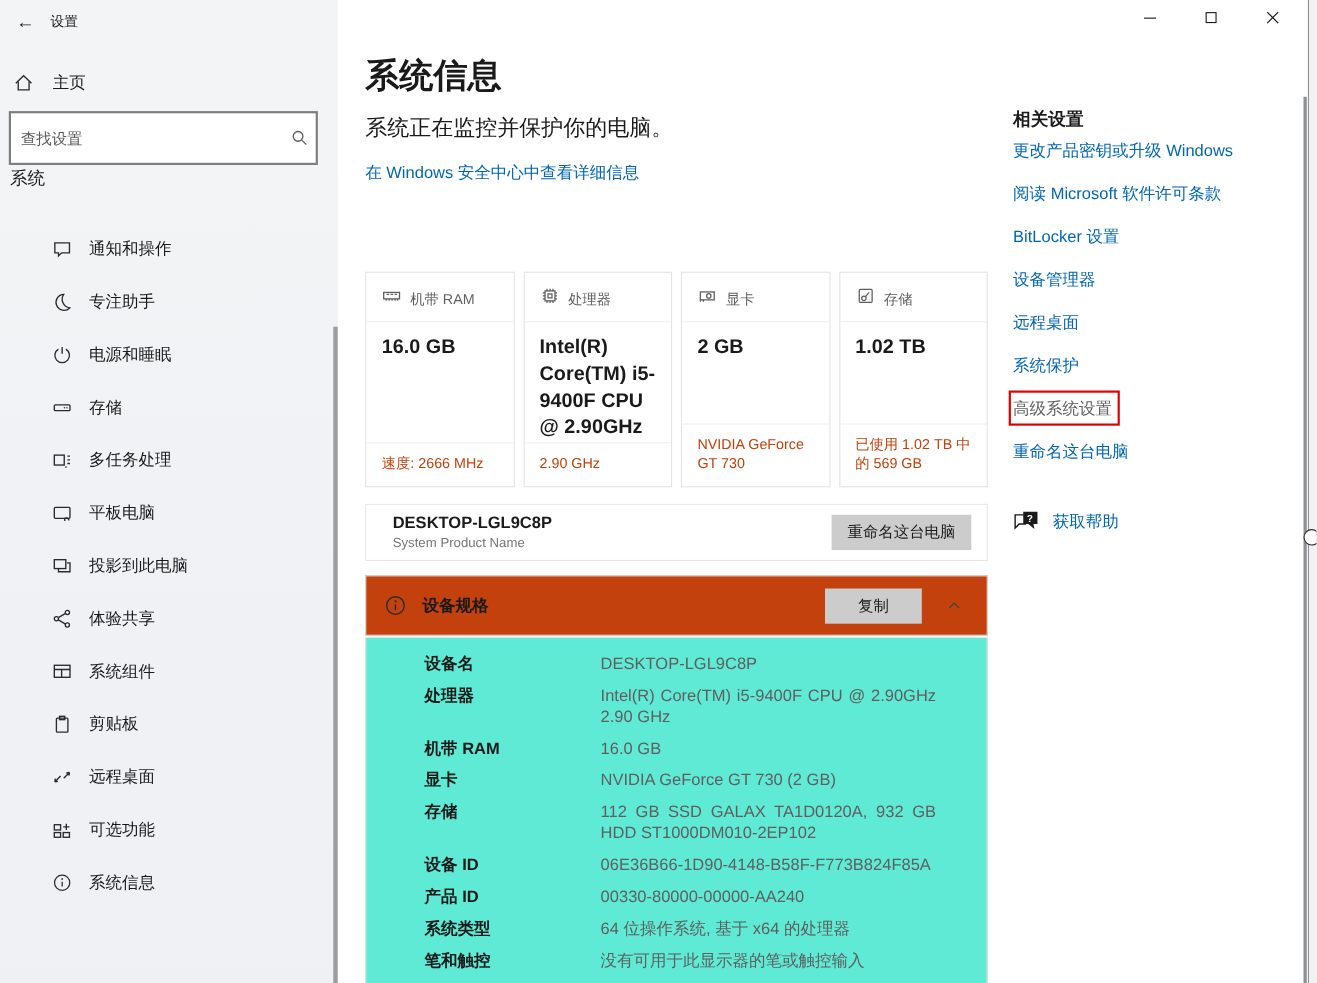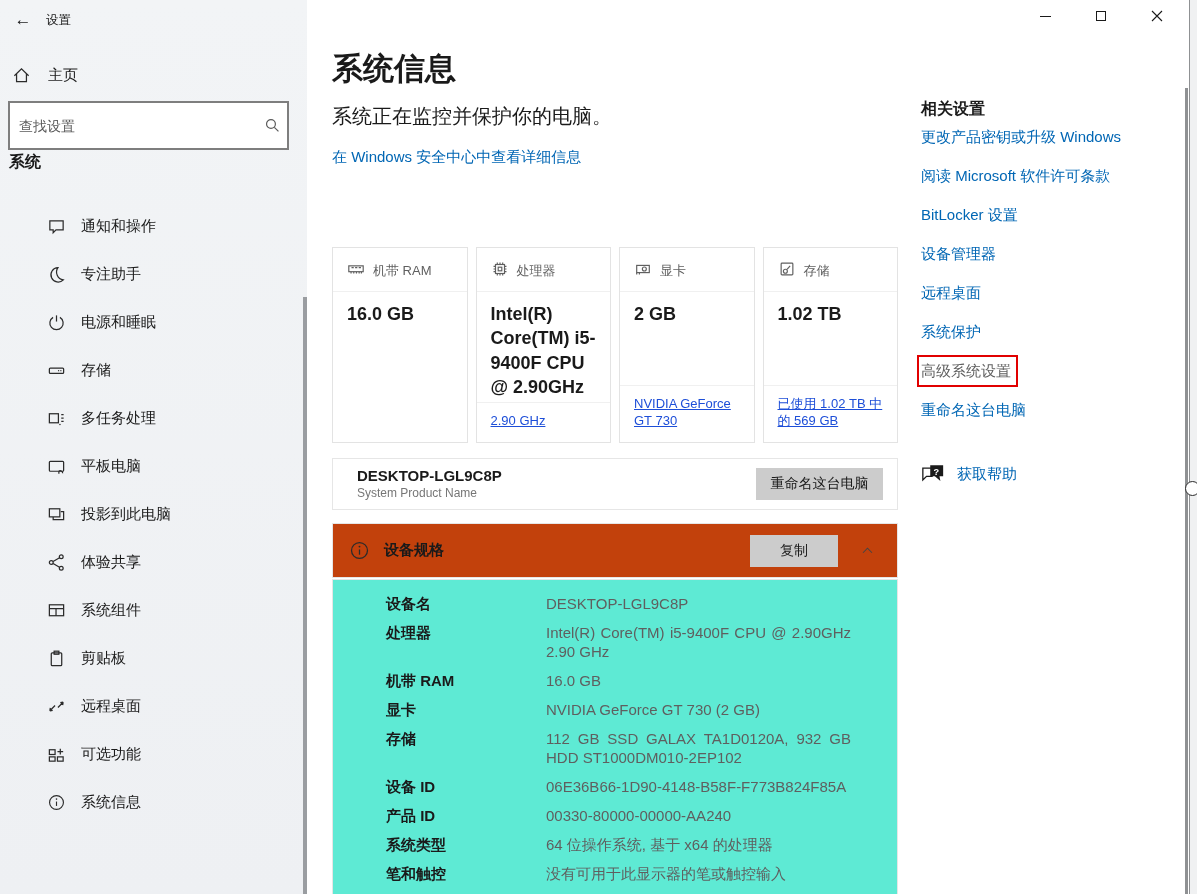--- a/index.html
+++ b/index.html
@@ -12,21 +12,21 @@
   .titlebar-left{position:absolute;left:0;top:0;width:307px;height:40px;display:flex;align-items:center;}
   .back-btn{width:46px;text-align:center;font-size:17px;color:#1a1a1a;cursor:default;}
   .app-title{font-size:12.5px;color:#1a1a1a;}
   .home-row{position:absolute;left:0;top:57px;width:298px;height:36px;display:flex;align-items:center;padding-left:10px;}
   .home-row .nav-label{font-size:15px;color:#1a1a1a;margin-left:16px;}
   .searchbox{position:absolute;left:8px;top:101px;width:281px;height:49px;background:#fff;
     border:2px solid #7e7e7e;display:flex;align-items:center;}
   .searchbox input{flex:1;border:none;outline:none;background:transparent;font-size:14px;color:#1a1a1a;padding:0 0 0 9px;}
   .searchbox input::placeholder{color:#5a5a5a;opacity:1;}
   .searchbox .sicon{width:30px;display:flex;justify-content:center;align-items:center;}
-  .section-label{position:absolute;left:9px;top:152px;font-size:16px;font-weight:700;color:#1a1a1a;}
+  .section-label{position:absolute;left:9px;top:152px;font-size:16px;font-weight:400;color:#1a1a1a;}
   .nav-list{position:absolute;left:0;top:202px;width:298px;display:flex;flex-direction:column;padding-left:35px;}
   .nav-item{height:48px;display:flex;align-items:center;padding-left:10px;}
   .nav-item .nav-icon,.home-row .nav-icon{width:22px;height:22px;display:flex;align-items:center;justify-content:center;}
   .nav-item .nav-label{font-size:15px;color:#1a1a1a;margin-left:14px;white-space:nowrap;}
   .sidebar-scrollbar{position:absolute;left:303px;top:297px;width:4px;height:597px;background:#9a9da1;}
 
   
   .win-controls{position:absolute;right:12px;top:0;height:32px;display:flex;}
   .win-btn{width:56px;height:32px;display:flex;align-items:center;justify-content:center;}
   .g-min{width:11px;height:1px;background:#1a1a1a;}
@@ -36,21 +36,21 @@
   .page-title{position:absolute;left:332px;top:48px;font-size:31px;font-weight:600;color:#1a1a1a;}
   .page-subtitle{position:absolute;left:332px;top:103px;font-size:20px;color:#1a1a1a;}
   .security-link{position:absolute;left:332px;top:148px;font-size:15px;color:#0066b4;cursor:pointer;}
 
   .cards{position:absolute;left:332px;top:247px;width:566px;height:196px;display:grid;
     grid-template-columns:repeat(4,1fr);gap:8px;}
   .card{background:#fff;border:1px solid #e3e3e3;display:flex;flex-direction:column;}
   .card-head{display:flex;align-items:center;gap:8px;padding:12px 14px 9px 14px;border-bottom:1px solid #f0f0f0;}
   .card-head .card-label{font-size:13px;color:#5f5f5f;white-space:nowrap;}
   .card-value{padding:10px 14px 0 14px;font-size:18px;font-weight:700;color:#1a1a1a;line-height:1.35;}
-  .card-foot{margin-top:auto;padding:9px 14px 12px 14px;border-top:1px solid #f0f0f0;font-size:13px;color:#1d4ed8;line-height:1.35;text-decoration:underline;}
+  .card-foot{margin-top:auto;padding:9px 14px 12px 14px;border-top:1px solid #f0f0f0;font-size:13px;color:#c2410c;line-height:1.35;}
 
   .device-bar{position:absolute;left:332px;top:458px;width:566px;height:52px;background:#fff;
     border:1px solid #e6e6e6;display:flex;align-items:center;padding:0 14px 0 24px;}
   .device-name{font-size:15px;font-weight:600;color:#1a1a1a;line-height:1.3;}
   .device-product{font-size:12px;color:#767676;line-height:1.3;}
   .gray-btn{background:#cccccc;border:none;font-size:14px;color:#1a1a1a;height:32px;cursor:pointer;}
   .rename-btn{margin-left:auto;width:127px;}
 
   .specs-header{position:absolute;left:332px;top:523px;width:566px;height:55px;background:#c2410c;
     border:1px solid #e6e6e6;display:flex;align-items:center;padding:0 14px 0 16px;}
@@ -263,20 +263,21 @@
   <div class="cards" id="cards">
       <div class="card">
         <div class="card-head">
           <span><svg width="18" height="18" viewBox="0 0 20 20" fill="none" stroke="#5f5f5f" stroke-width="1.3">
               <rect x="2" y="6.5" width="16" height="6.5"></rect>
               <path d="M4.5 13 v2 M7.5 13 v2 M10.5 13 v2 M13.5 13 v2 M16 13 v2 M5 8.5 h2.5 M9 8.5 h2.5 M13 8.5 h2.5"></path>
             </svg></span>
           <span class="card-label">机带 RAM</span>
         </div>
         <div class="card-value">16.0 GB</div>
+        <div class="card-foot">速度: 2666 MHz</div>
       </div>
       <div class="card">
         <div class="card-head">
           <span><svg width="18" height="18" viewBox="0 0 20 20" fill="none" stroke="#5f5f5f" stroke-width="1.3">
               <rect x="5" y="5" width="10" height="10"></rect>
               <rect x="8" y="8" width="4" height="4"></rect>
               <path d="M7 5 V2.8 M10 5 V2.8 M13 5 V2.8 M7 17.2 V15 M10 17.2 V15 M13 17.2 V15 M5 7 H2.8 M5 10 H2.8 M5 13 H2.8 M17.2 7 H15 M17.2 10 H15 M17.2 13 H15"></path>
             </svg></span>
           <span class="card-label">处理器</span>
         </div>

